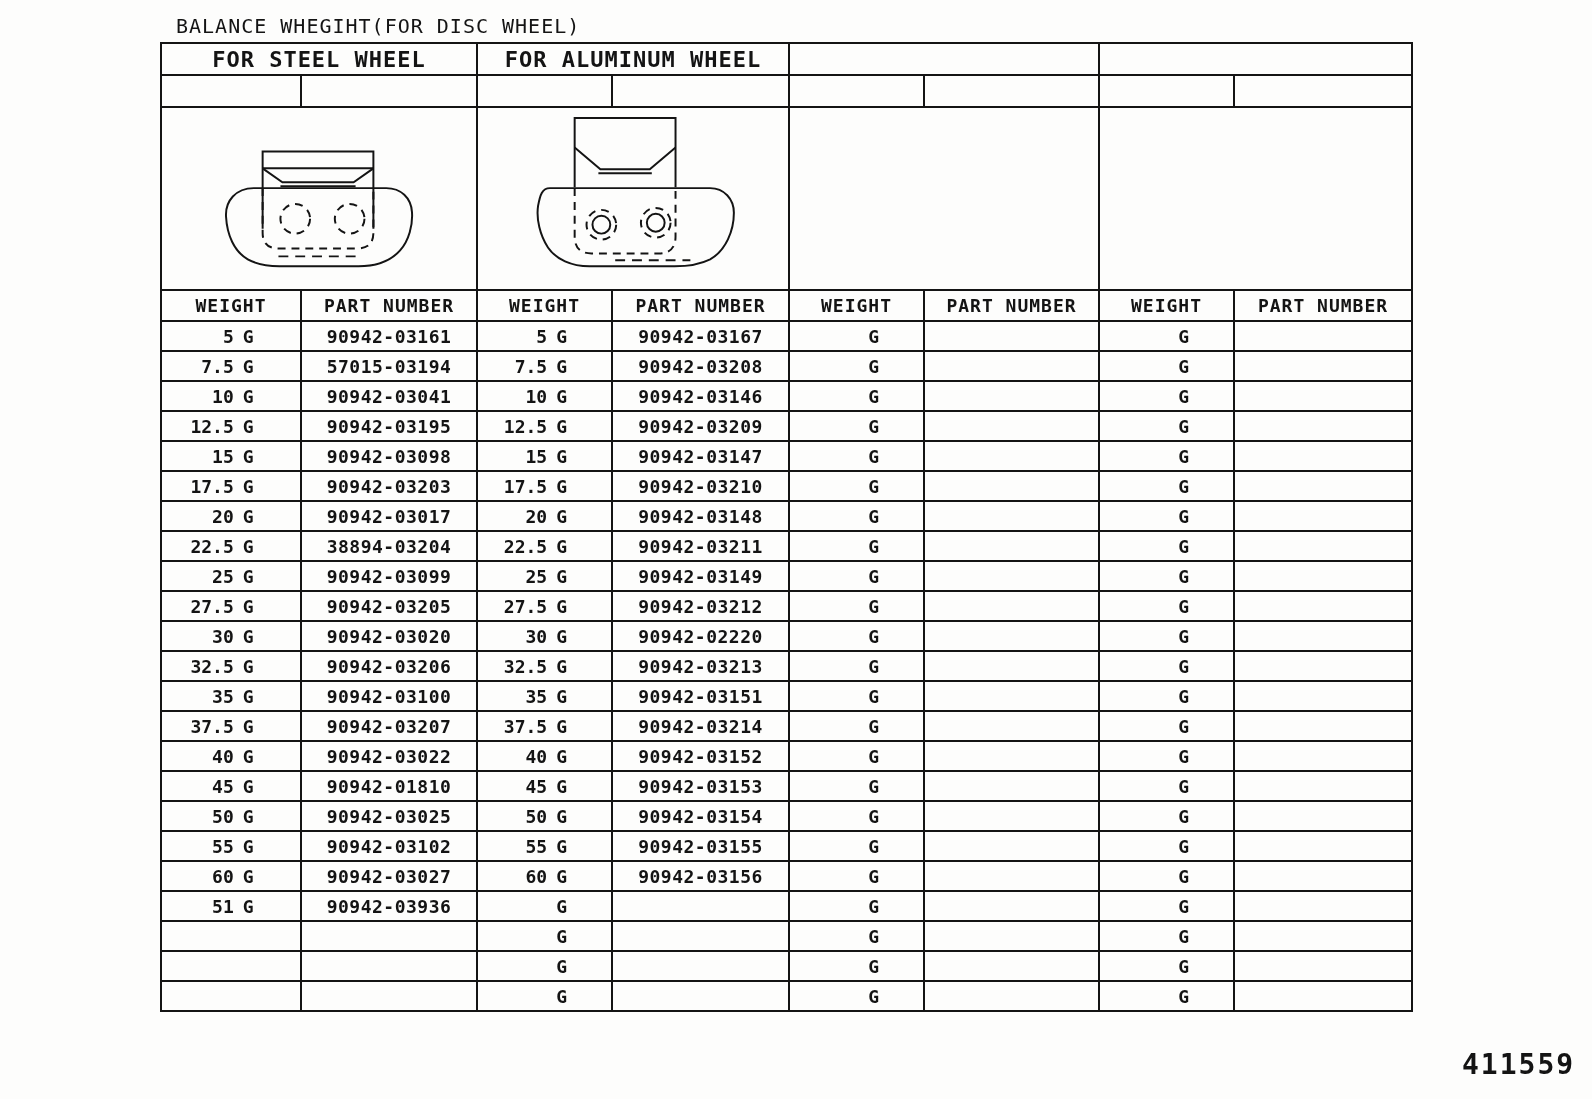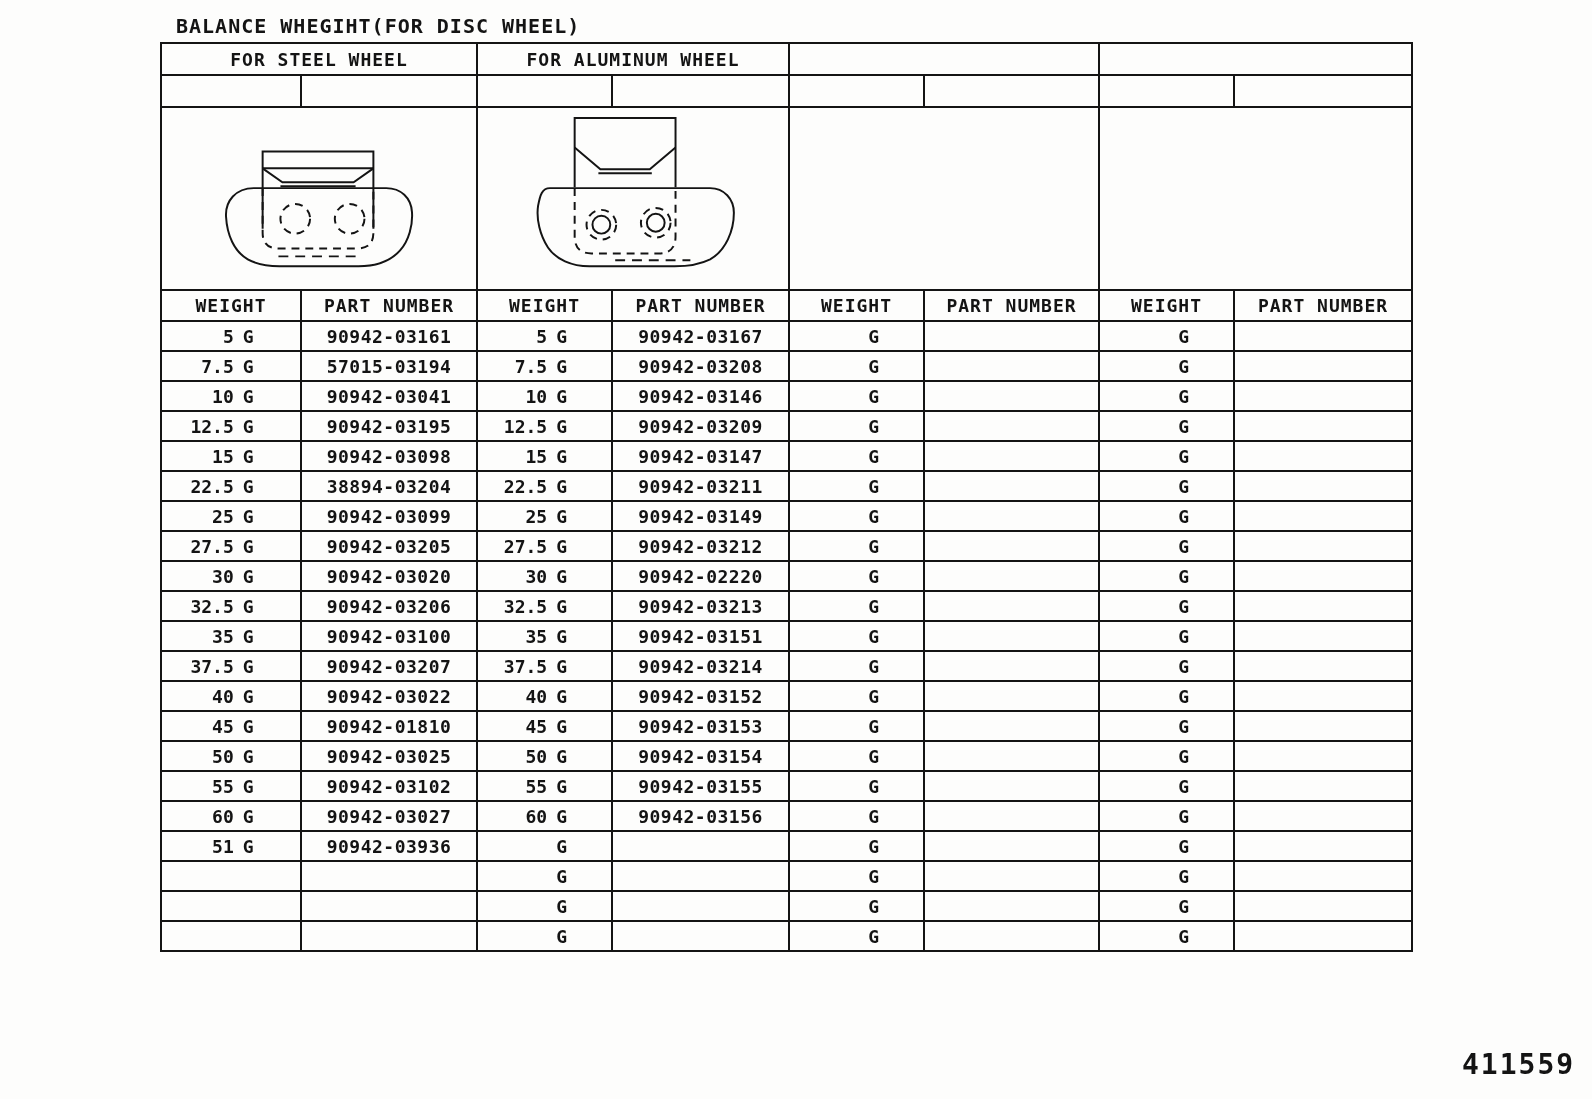--- a/index.html
+++ b/index.html
@@ -3,40 +3,40 @@
 <meta charset="utf-8">
 <style>
   html,body{margin:0;padding:0;}
   body{
     width:1592px;height:1099px;position:relative;overflow:hidden;
     background:#fdfdfc;color:#141414;
     font-family:"DejaVu Sans Mono","Liberation Mono",monospace;
   }
   .page-title{
     position:absolute;left:176px;top:14px;
-    font-size:20px;font-weight:700;letter-spacing:1px;white-space:pre;
+    font-size:20px;font-weight:400;letter-spacing:1px;white-space:pre;
   }
   .doc-number{
     position:absolute;left:1462px;top:1048px;
     font-size:28px;font-weight:700;letter-spacing:2px;
   }
   table.catalog{
     position:absolute;left:160px;top:42px;
     border-collapse:collapse;table-layout:fixed;
     width:1251px;
   }
   table.catalog td{
     border:2px solid #141414;
     padding:0;margin:0;overflow:hidden;
     vertical-align:middle;
     font-weight:700;
   }
   tr.group-header-row td{
     height:30px;text-align:center;
-    font-size:18px;letter-spacing:1px;
+    font-size:22px;letter-spacing:1px;
   }
   tr.spacer-row td{height:30px;}
   tr.image-row td{height:181px;position:relative;}
   tr.col-header-row td{
     height:29px;text-align:center;
     font-size:18px;letter-spacing:1px;white-space:pre;
   }
   tr.data-row td{height:28px;font-size:18px;}
   td.w-cell{white-space:pre;}
   td.w-cell .num{
@@ -187,20 +187,40 @@
         <td class="w-cell"><span class="num">15</span><span class="unit">G</span></td>
         <td class="p-cell">90942-03098</td>
         <td class="w-cell"><span class="num">15</span><span class="unit">G</span></td>
         <td class="p-cell">90942-03147</td>
         <td class="w-cell"><span class="num"></span><span class="unit">G</span></td>
         <td class="p-cell"></td>
         <td class="w-cell"><span class="num"></span><span class="unit">G</span></td>
         <td class="p-cell"></td>
       </tr>
       <tr class="data-row">
+        <td class="w-cell"><span class="num">17.5</span><span class="unit">G</span></td>
+        <td class="p-cell">90942-03203</td>
+        <td class="w-cell"><span class="num">17.5</span><span class="unit">G</span></td>
+        <td class="p-cell">90942-03210</td>
+        <td class="w-cell"><span class="num"></span><span class="unit">G</span></td>
+        <td class="p-cell"></td>
+        <td class="w-cell"><span class="num"></span><span class="unit">G</span></td>
+        <td class="p-cell"></td>
+      </tr>
+      <tr class="data-row">
+        <td class="w-cell"><span class="num">20</span><span class="unit">G</span></td>
+        <td class="p-cell">90942-03017</td>
+        <td class="w-cell"><span class="num">20</span><span class="unit">G</span></td>
+        <td class="p-cell">90942-03148</td>
+        <td class="w-cell"><span class="num"></span><span class="unit">G</span></td>
+        <td class="p-cell"></td>
+        <td class="w-cell"><span class="num"></span><span class="unit">G</span></td>
+        <td class="p-cell"></td>
+      </tr>
+      <tr class="data-row">
         <td class="w-cell"><span class="num">22.5</span><span class="unit">G</span></td>
         <td class="p-cell">38894-03204</td>
         <td class="w-cell"><span class="num">22.5</span><span class="unit">G</span></td>
         <td class="p-cell">90942-03211</td>
         <td class="w-cell"><span class="num"></span><span class="unit">G</span></td>
         <td class="p-cell"></td>
         <td class="w-cell"><span class="num"></span><span class="unit">G</span></td>
         <td class="p-cell"></td>
       </tr>
       <tr class="data-row">

